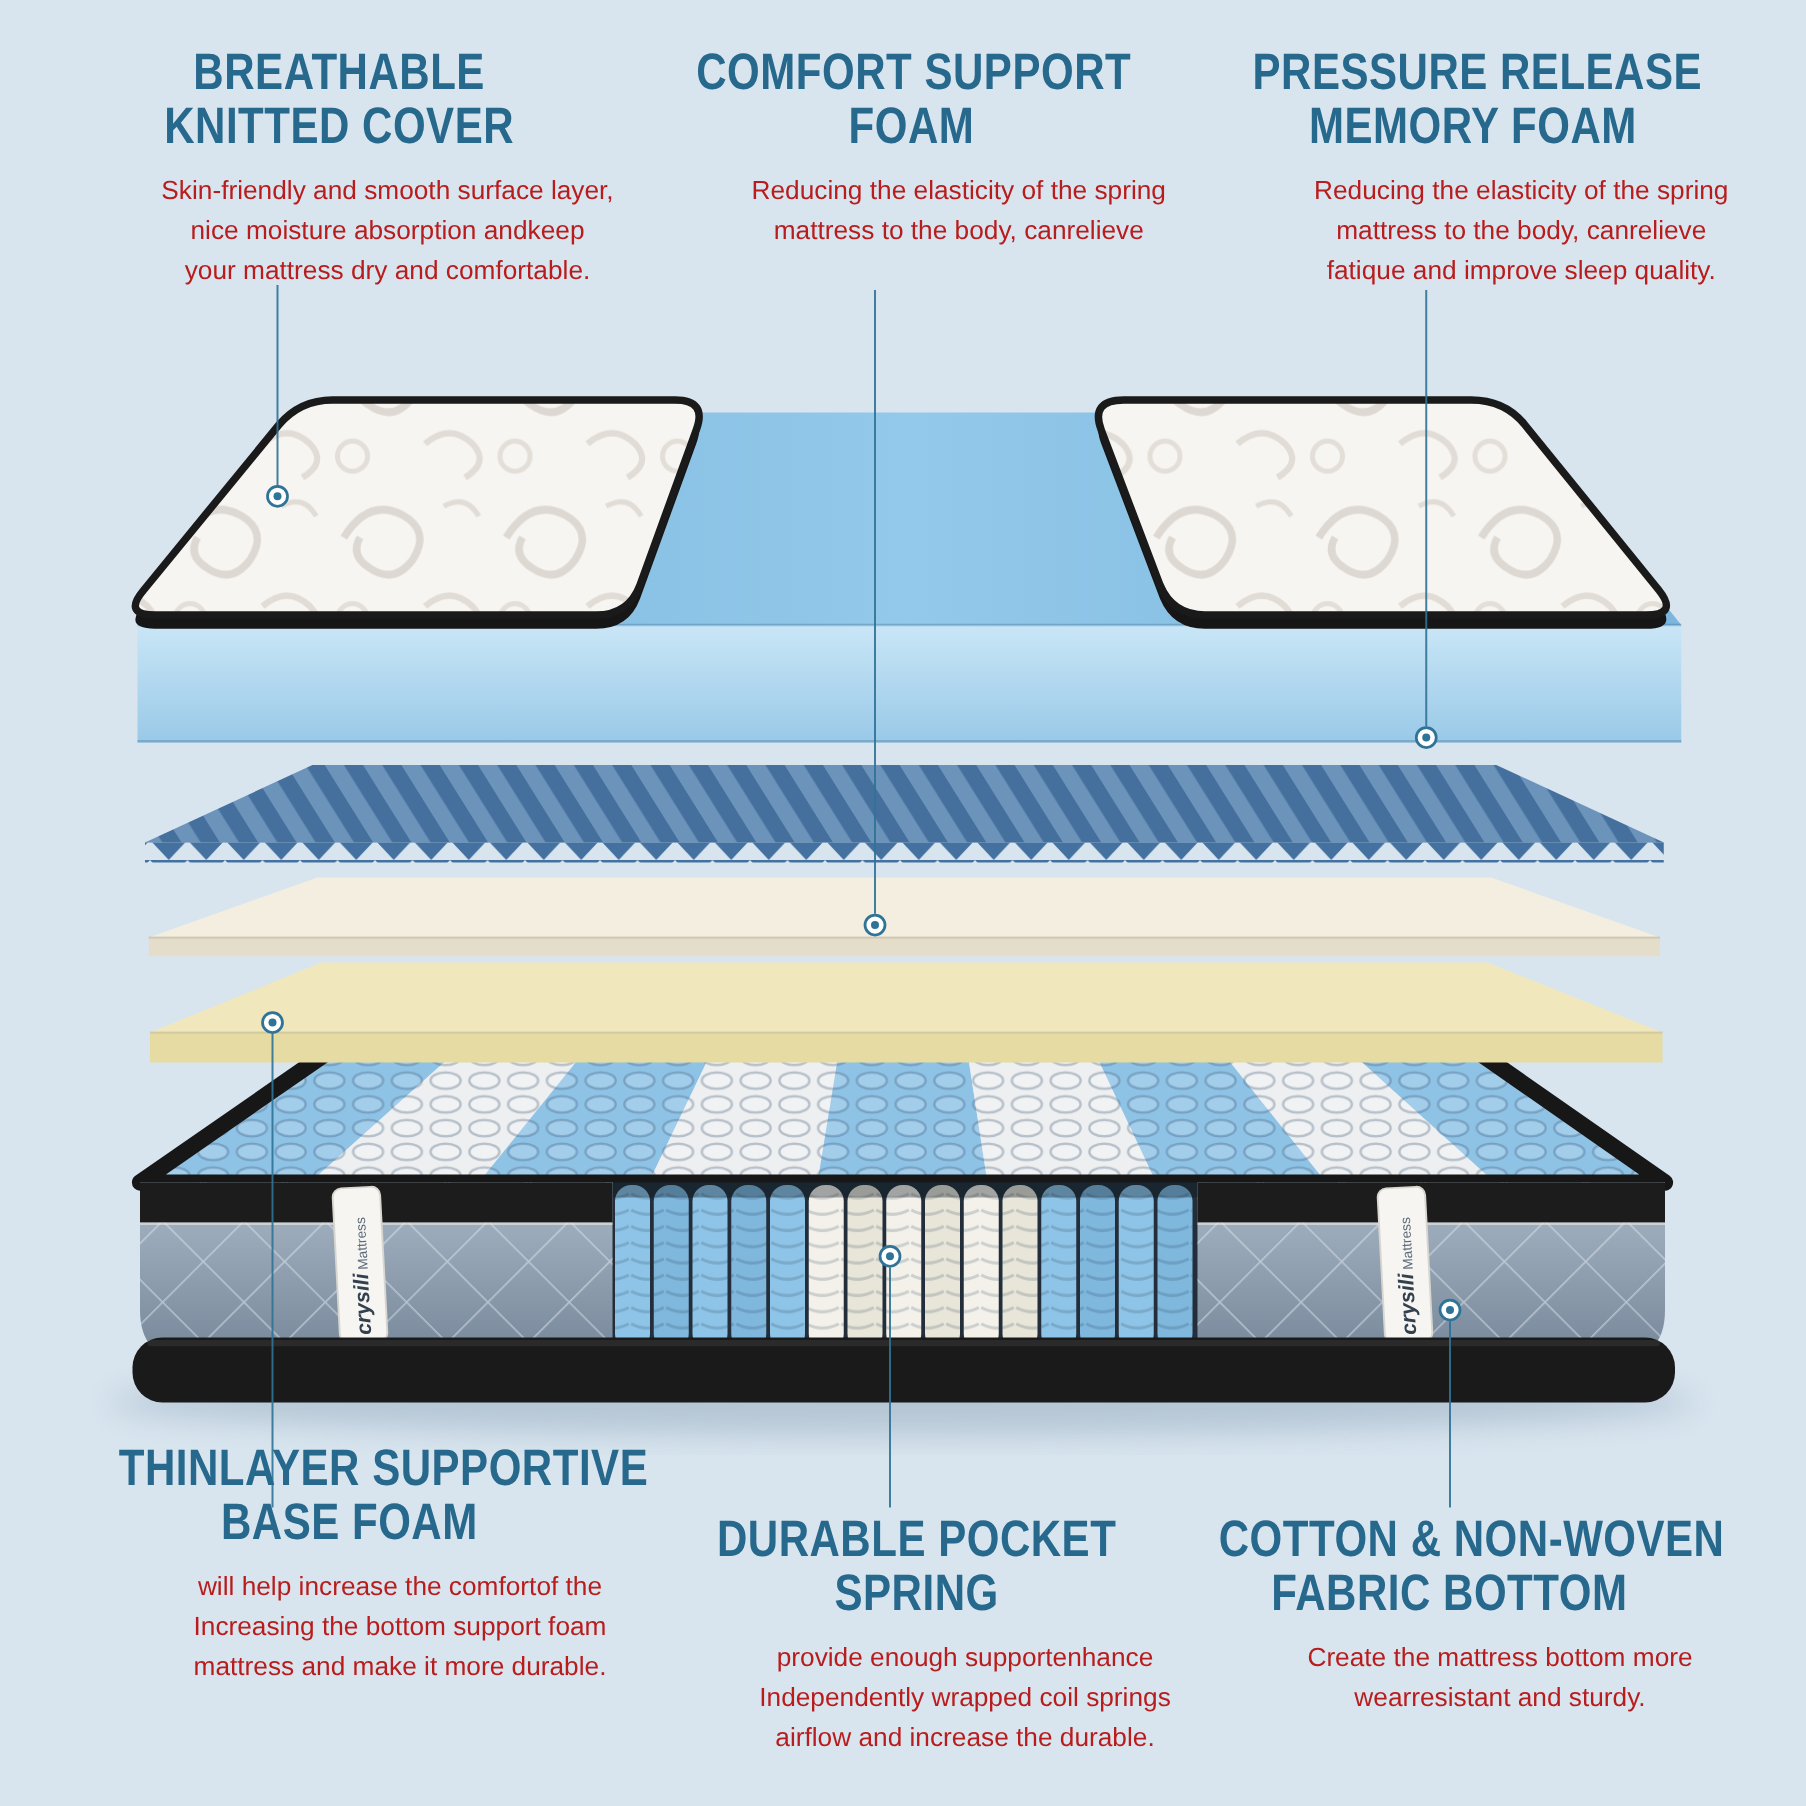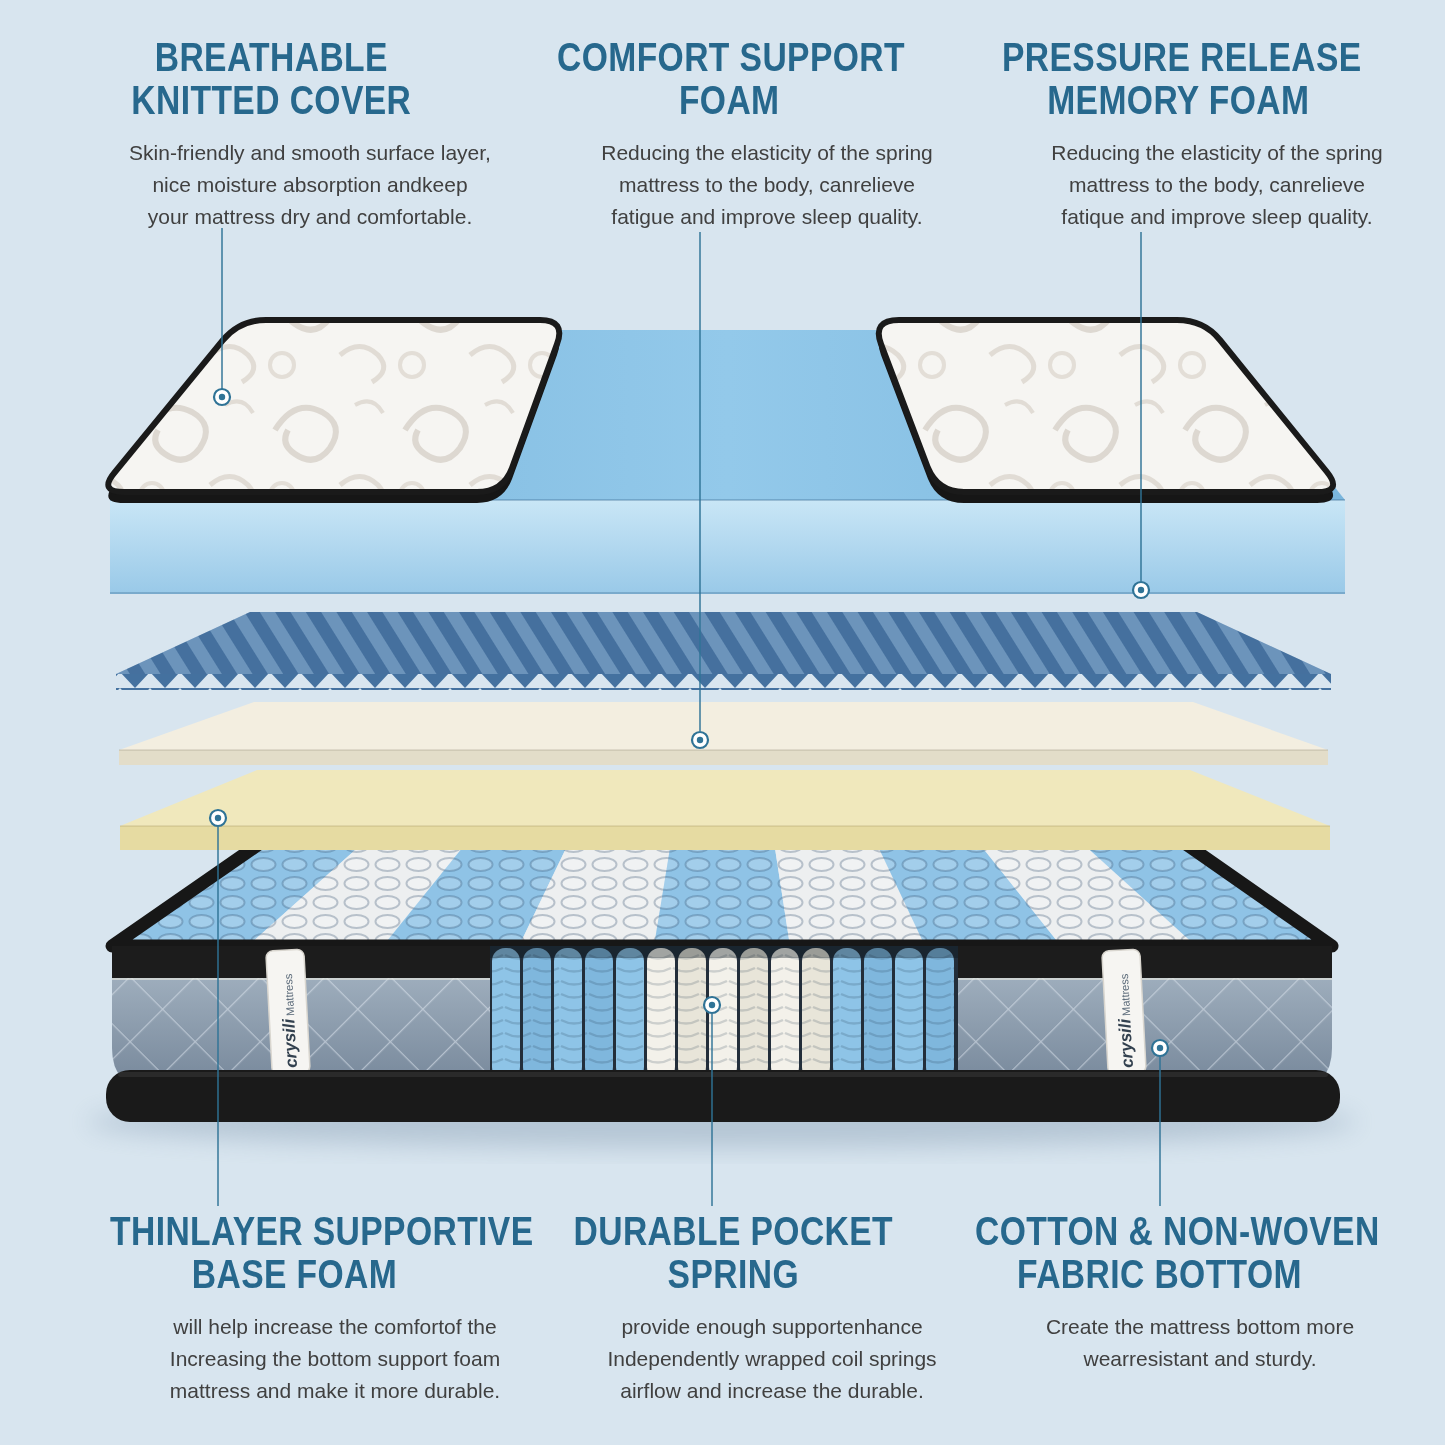--- a/index.html
+++ b/index.html
@@ -9,21 +9,21 @@
     font-family:"Liberation Sans", sans-serif;
   }
   .illustration { position:absolute; left:0; top:0; }
   .callout { position:absolute;text-align:center; }
   .callout-title {
     color:#27688d; font-weight:700; font-size:41px; line-height:1.06;
     transform:scaleX(0.82); transform-origin:left top; white-space:nowrap;
     letter-spacing:0.5px;
   }
   .callout-body {
-    margin-top:14px; color:#404040; font-size:21px; line-height:1.52;
+    margin-top:14px; color:#b91c1c; font-size:21px; line-height:1.52;
   }
   .callout-body div { white-space:nowrap; }
   .leader line { stroke:#2f7396; stroke-width:1.6; opacity:0.9; }
   .dot-ring { fill:#ffffff; stroke:#2f7396; stroke-width:2.2; }
   .dot-core { fill:#2f7396; }
   svg text { font-family:"Liberation Sans", sans-serif; }
 </style>
 </head>
 <body>
 
@@ -223,37 +223,36 @@
   </div>
 
   <div class="callout" style="left:557px; top:36px; width:420px;">
     <div class="callout-title">
       <div>COMFORT SUPPORT</div>
       <div>FOAM</div>
     </div>
     <div class="callout-body">
       <div>Reducing the elasticity of the spring</div>
       <div>mattress to the body, canrelieve</div>
-      <div>fatigue and improve sleep quality.</div>
     </div>
   </div>
 
   <div class="callout" style="left:1002px; top:36px; width:430px;">
     <div class="callout-title">
       <div>PRESSURE RELEASE</div>
       <div>MEMORY FOAM</div>
     </div>
     <div class="callout-body">
       <div>Reducing the elasticity of the spring</div>
       <div>mattress to the body, canrelieve</div>
       <div>fatique and improve sleep quality.</div>
     </div>
   </div>
 
-  <div class="callout" style="left:95px; top:1210px; width:450px;margin-left:15px;">
+  <div class="callout" style="left:95px; top:1153px; width:450px;">
     <div class="callout-title">
       <div>THINLAYER SUPPORTIVE</div>
       <div>BASE FOAM</div>
     </div>
     <div class="callout-body">
       <div>will help increase the comfortof the</div>
       <div>Increasing the bottom support foam</div>
       <div>mattress and make it more durable.</div>
     </div>
   </div>

